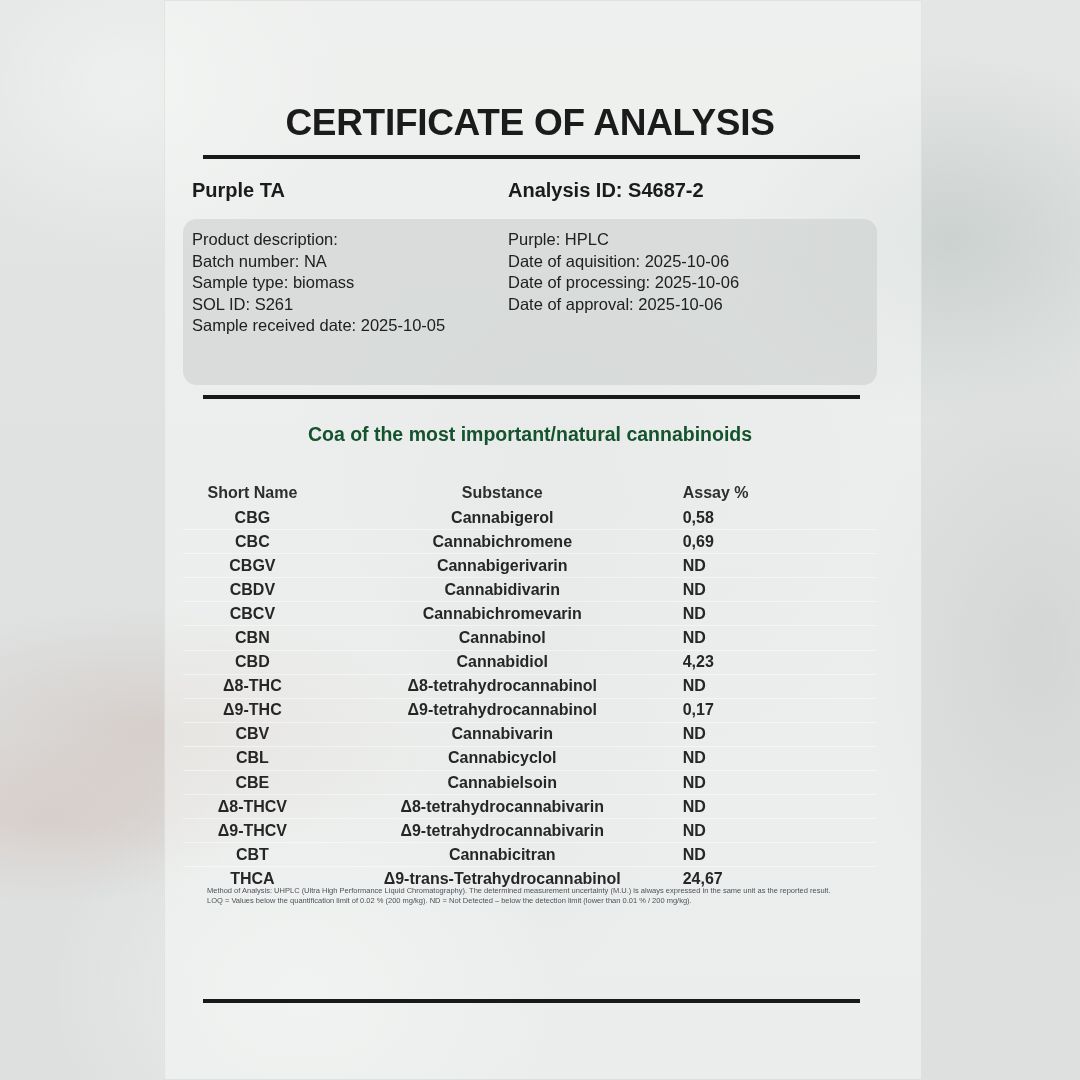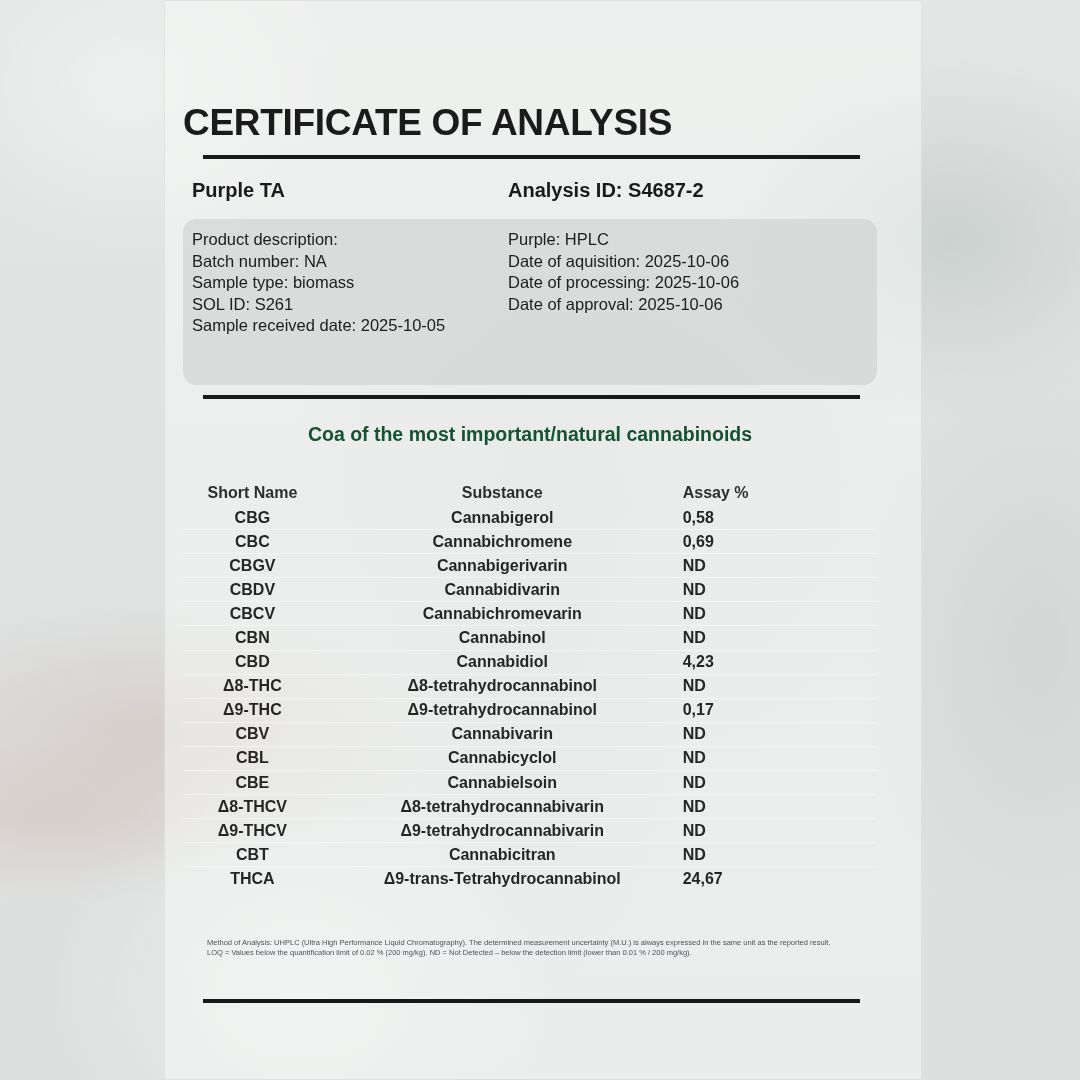--- a/index.html
+++ b/index.html
@@ -28,21 +28,21 @@
 
   
   .page-band {
     position:absolute; left:164px; top:0; width:758px; height:1080px;
     background:rgba(247,249,248,0.52);
     box-shadow:0 0 0 1px rgba(180,186,184,0.25) inset;
   }
 
   .title {
     position:absolute; left:183px; top:102px; width:694px;
-    font-size:37px; font-weight:800;
+    text-align:center; font-size:37px; font-weight:800;
     letter-spacing:-0.3px; color:#1b1b1b;
   }
 
   .rule {
     position:absolute; left:203px; width:657px; height:3.5px;
     background:#17191a;
   }
   .rule-title  { top:155px; }
   .rule-mid    { top:395px; }
   .rule-bottom { top:999px; }
@@ -80,21 +80,21 @@
   .t-row { display:flex; align-items:center; height:24.1px; }
   .t-row.header { height:27px; font-weight:700; color:#2e2e2e; }
   .t-row.body { border-bottom:1px solid rgba(255,255,255,0.45); }
   .t-row.body:last-child { border-bottom:none; }
   .c1 { width:20%; text-align:center; font-weight:700; }
   .c2 { width:52%; text-align:center; font-weight:600; }
   .c3 { width:28%; font-weight:600; }
   .t-row.header .c1, .t-row.header .c2, .t-row.header .c3 { font-weight:700; }
 
   .footnote {
-    position:absolute; left:207px; top:938px; width:660px;
+    position:absolute; left:207px; top:886px; width:660px;
     font-size:7.5px; line-height:10px; color:#4a535b;
     white-space:nowrap;
   }
 </style>
 </head>
 <body>
 
 <div class="canvas">
 
   <div class="photo-bg"></div>

